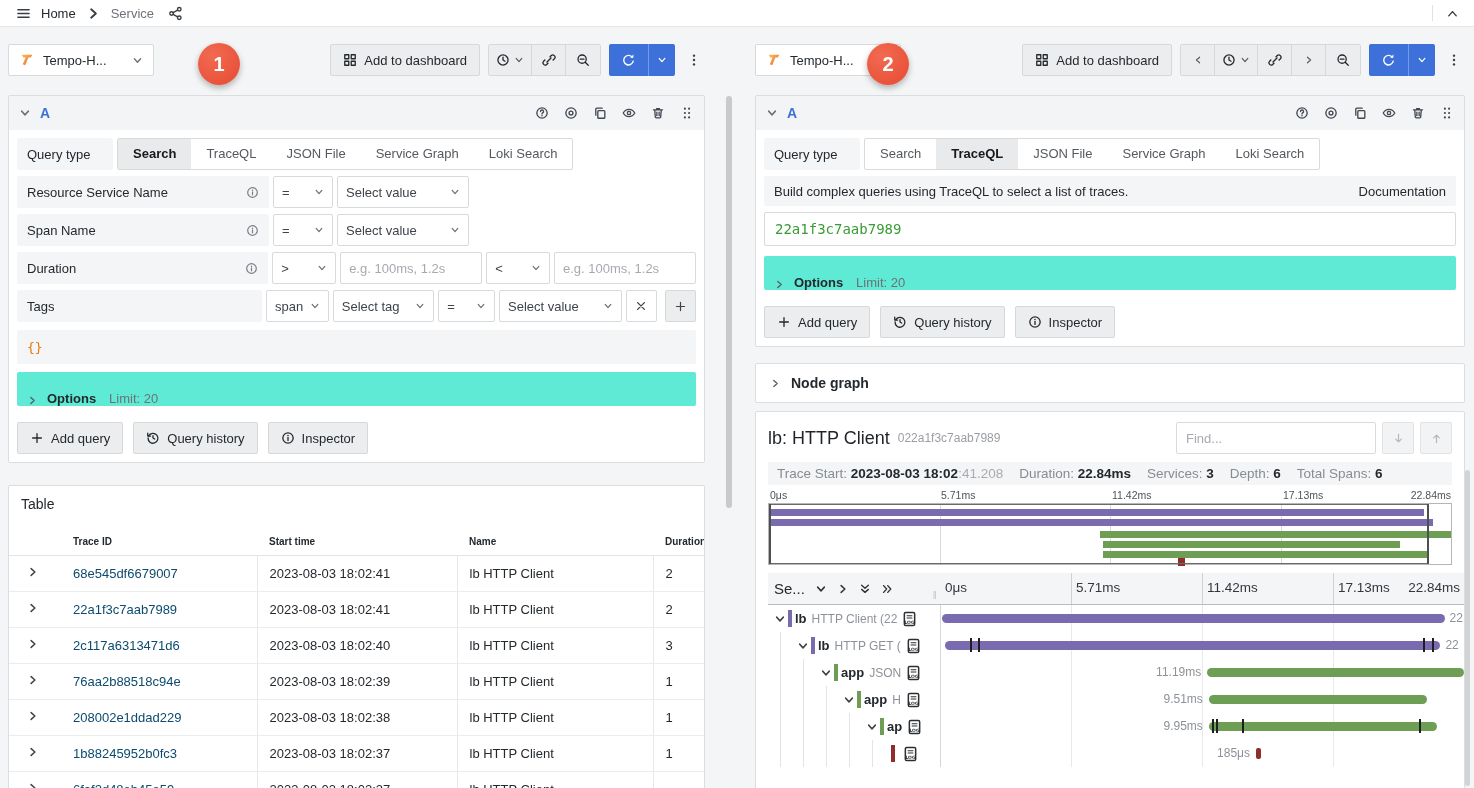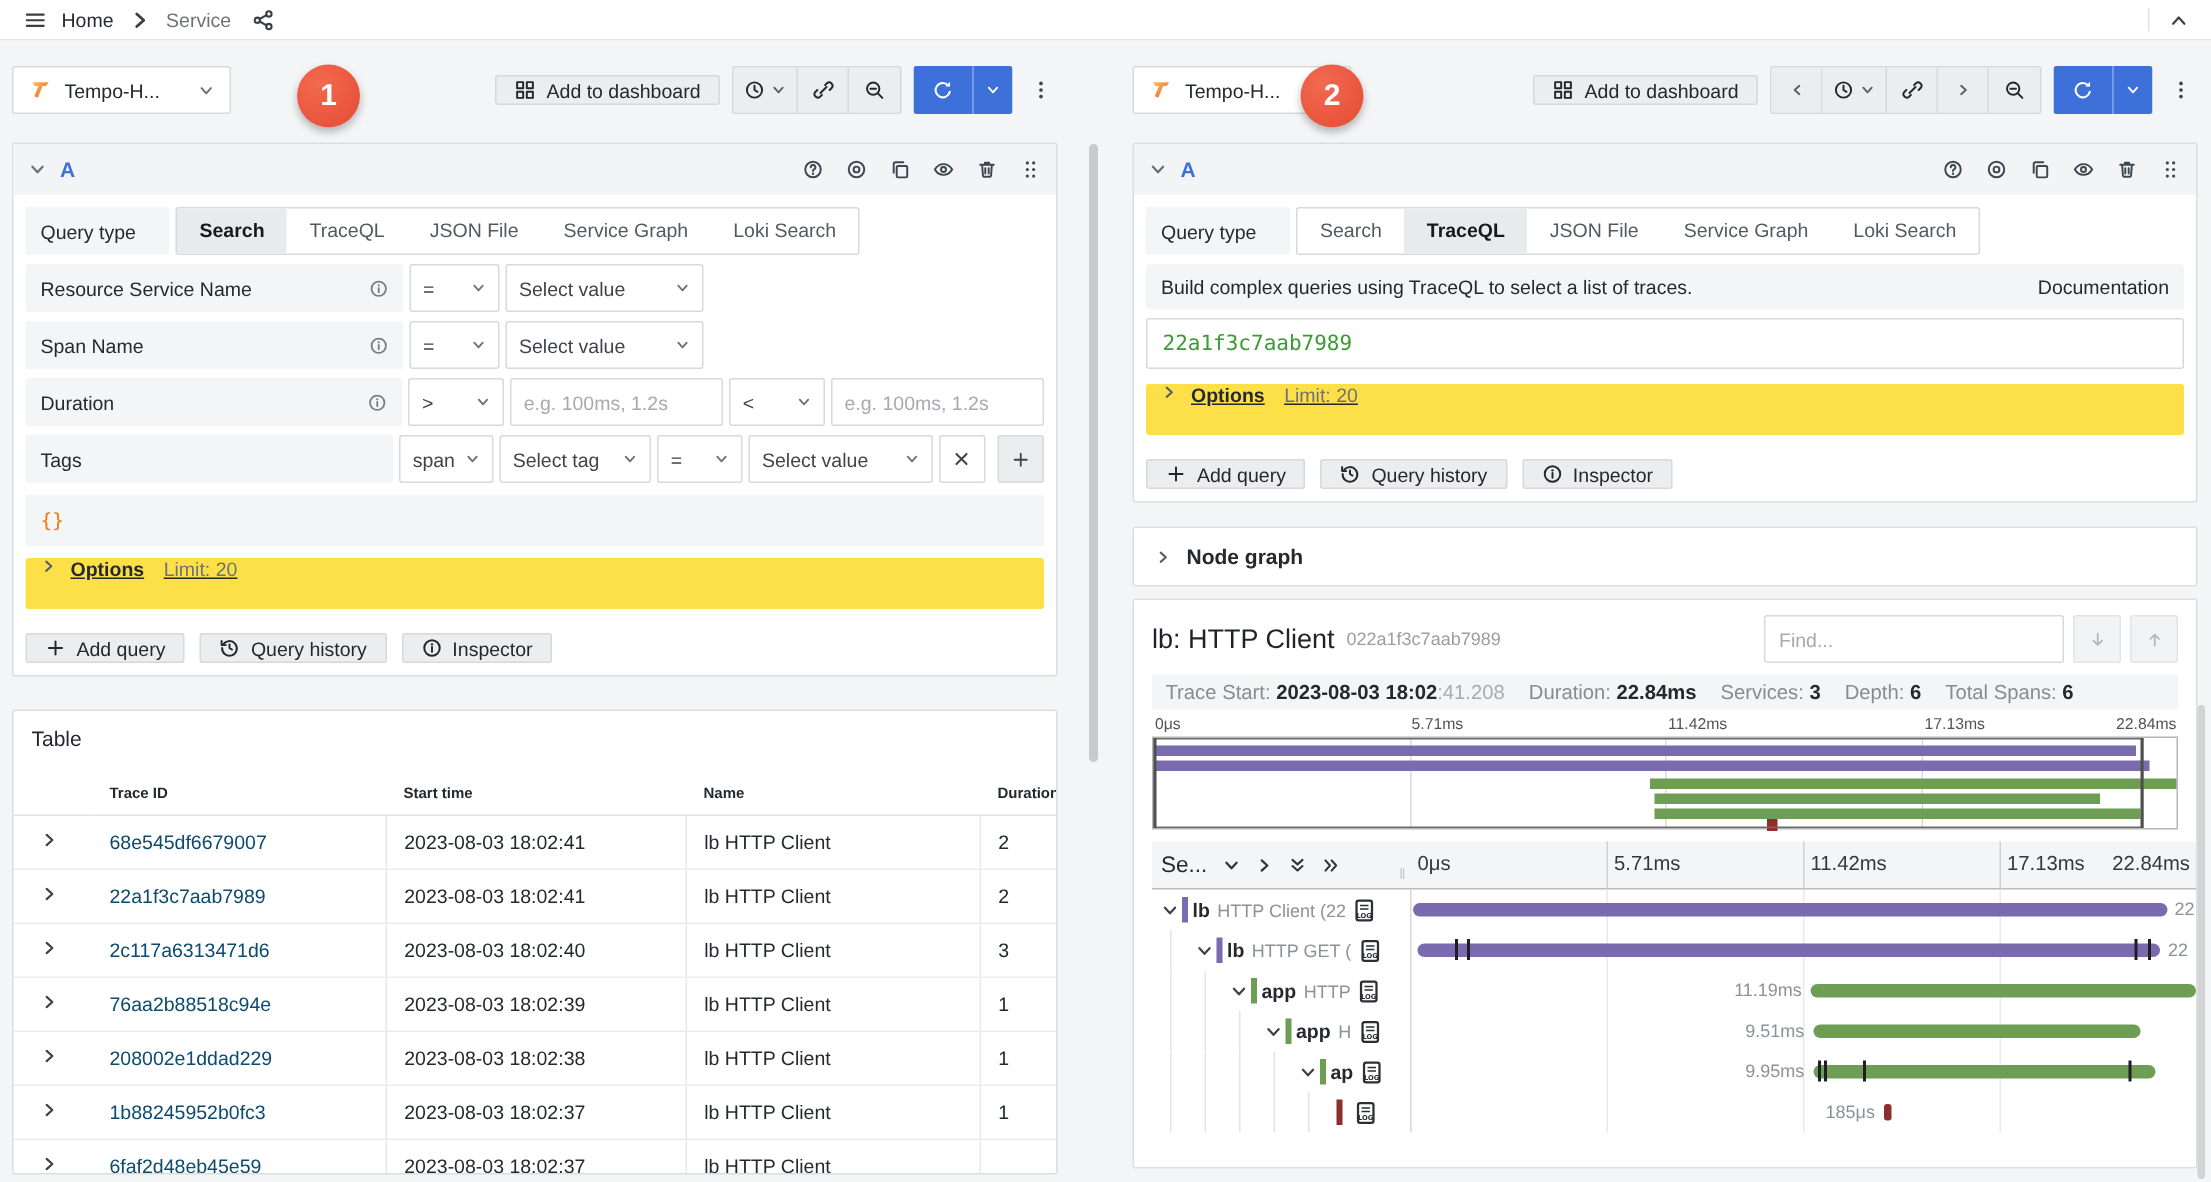--- a/index.html
+++ b/index.html
@@ -25,21 +25,21 @@
   .pane-l { padding:17px 42px 0 8px; }
   .pane-r { padding:17px 9px 0 8px; }
 
   
   .ptoolbar { display:flex; justify-content:space-between; align-items:center; height:32px; margin-bottom:19px; }
   .ds-picker { display:flex; align-items:center; gap:8px; background:#fff; border:1px solid #d8d9da; border-radius:2px; height:32px; padding:0 10px; min-width:146px; cursor:pointer; }
   .ds-picker .logo { width:16px; height:16px; }
   .ds-picker .ds-name { font-weight:500; }
   .ds-picker .caret { width:11px; height:11px; color:#6e7277; margin-left:auto; }
   .tb-right { display:flex; align-items:center; gap:8px; }
-  .btn-sec { display:inline-flex; align-items:center; gap:7px; height:20px; padding:0 12px; background:#ebedee; border:1px solid #d6d8da; border-radius:2px; font-weight:500; font-size:13px; color:#24292e; cursor:pointer; font-family:inherit; }
+  .btn-sec { display:inline-flex; align-items:center; gap:7px; height:32px; padding:0 12px; background:#ebedee; border:1px solid #d6d8da; border-radius:2px; font-weight:500; font-size:13px; color:#24292e; cursor:pointer; font-family:inherit; }
   .btn-sec .ic { width:14px; height:14px; }
   .btn-group { display:flex; border:1px solid #d6d8da; border-radius:2px; overflow:hidden; }
   .btn-group .gbtn { display:inline-flex; align-items:center; justify-content:center; gap:4px; height:30px; min-width:34px; padding:0 7px; background:#ebedee; border:none; border-right:1px solid #d6d8da; cursor:pointer; color:#24292e; }
   .btn-group .gbtn:last-child { border-right:none; }
   .btn-group .ic { width:14px; height:14px; }
   .btn-group .caret { width:10px; height:10px; color:#5a5f66; }
   .btn-split { display:flex; border-radius:2px; overflow:hidden; }
   .btn-split .sbtn { display:inline-flex; align-items:center; justify-content:center; height:32px; background:#3D71D9; border:none; cursor:pointer; color:#fff; }
   .btn-split .main { width:40px; border-right:1px solid rgba(255,255,255,.3); }
   .btn-split .arr { width:26px; }
@@ -65,21 +65,21 @@
   .tab { padding:0 15px; line-height:30px; color:#55595f; cursor:pointer; white-space:nowrap; }
   .tab.active { background:#e9eaeb; color:#16191d; font-weight:600; }
   .sel { display:inline-flex; align-items:center; justify-content:space-between; gap:6px; border:1px solid #d8d9da; border-radius:2px; padding:0 8px; background:#fff; color:#3f444a; cursor:pointer; }
   .sel .caret { width:10px; height:10px; color:#6e7277; }
   .qinput { border:1px solid #d8d9da; border-radius:2px; padding:0 8px; font-family:inherit; font-size:13px; color:#24292e; }
   .qinput::placeholder { color:#a6aab0; }
   .sq-btn { width:32px; border:1px solid #d8d9da; background:#fff; border-radius:2px; display:inline-flex; align-items:center; justify-content:center; color:#3f444a; cursor:pointer; }
   .sq-btn .ic { width:12px; height:12px; }
   .plus-btn { width:32px; margin-left:4px; background:#ebedee; border:1px solid #d6d8da; }
   .preview-bar { background:#f4f5f6; border-radius:2px; min-height:34px; display:flex; align-items:center; padding:0 10px; margin:8px 0; color:#e87909; font-family:"DejaVu Sans Mono", monospace; font-size:13px; }
-  .opt-row { background:#fde047; border-radius:2px; height:34px; display:flex; align-items:flex-start; gap:9px; padding:0 10px; cursor:pointer;text-decoration:underline; }
+  .opt-row { background:#5eead4; border-radius:2px; height:34px; display:flex; align-items:flex-end; gap:9px; padding:0 10px; cursor:pointer; }
   .opt-row .chev { width:11px; height:11px; color:#5a5f66; }
   .opt-label { font-weight:600; }
   .opt-sum { color:#6e7277; margin-left:4px; }
   .btnrow { margin-top:16px; display:flex; gap:10px; }
 
   
   .hint-bar { background:#f4f5f6; border-radius:2px; height:30px; display:flex; align-items:center; justify-content:space-between; padding:0 10px; margin-bottom:6px; }
   .hint-doc { cursor:pointer; }
   .ql-input { border:1px solid #d8d9da; border-radius:2px; height:34px; display:flex; align-items:center; padding:0 10px; font-family:"DejaVu Sans Mono", monospace; font-size:14px; color:#3A9B35; margin-bottom:10px; cursor:text; }
 
@@ -995,21 +995,21 @@
               <div class="sp-name" style="padding-left: 52px;">
                 <div class="sp-guide" style="left: 12px;"></div>
                 <div class="sp-guide" style="left: 35px;"></div>
                 <span class="ic sp-chev">
                   <svg viewBox="0 0 16 16" fill="none" stroke="currentColor" stroke-width="1.5" stroke-linecap="round" stroke-linejoin="round">
                     <path d="M3.5 5.5L8 10.5l4.5-5" stroke-width="2"></path>
                   </svg>
                 </span>
                 <span class="sp-colorbar" style="background: rgb(109, 158, 84);"></span>
                 <span class="sp-svc">app</span>
-                <span class="sp-op">HTTP</span>
+                <span class="sp-op">JSON</span>
                 <span class="ic sp-log">
                   <svg viewBox="0 0 16 17">
                     <rect x="2.5" y="1.5" width="11" height="14" rx="1.5" fill="#fff" stroke="#2b2f33" stroke-width="1.6"></rect>
                     <path d="M5 5h6M5 7.5h6" stroke="#2b2f33" stroke-width="1.1"></path>
                     <text x="8" y="13.6" font-size="4.8" font-weight="bold" text-anchor="middle" fill="#2b2f33" font-family="DejaVu Sans, sans-serif">LOG</text>
                   </svg>
                 </span>
               </div>
               <div class="sp-tl">
                 <div class="sp-bar" style="left: 51%; width: 49%; background: rgb(109, 158, 84);"></div>

